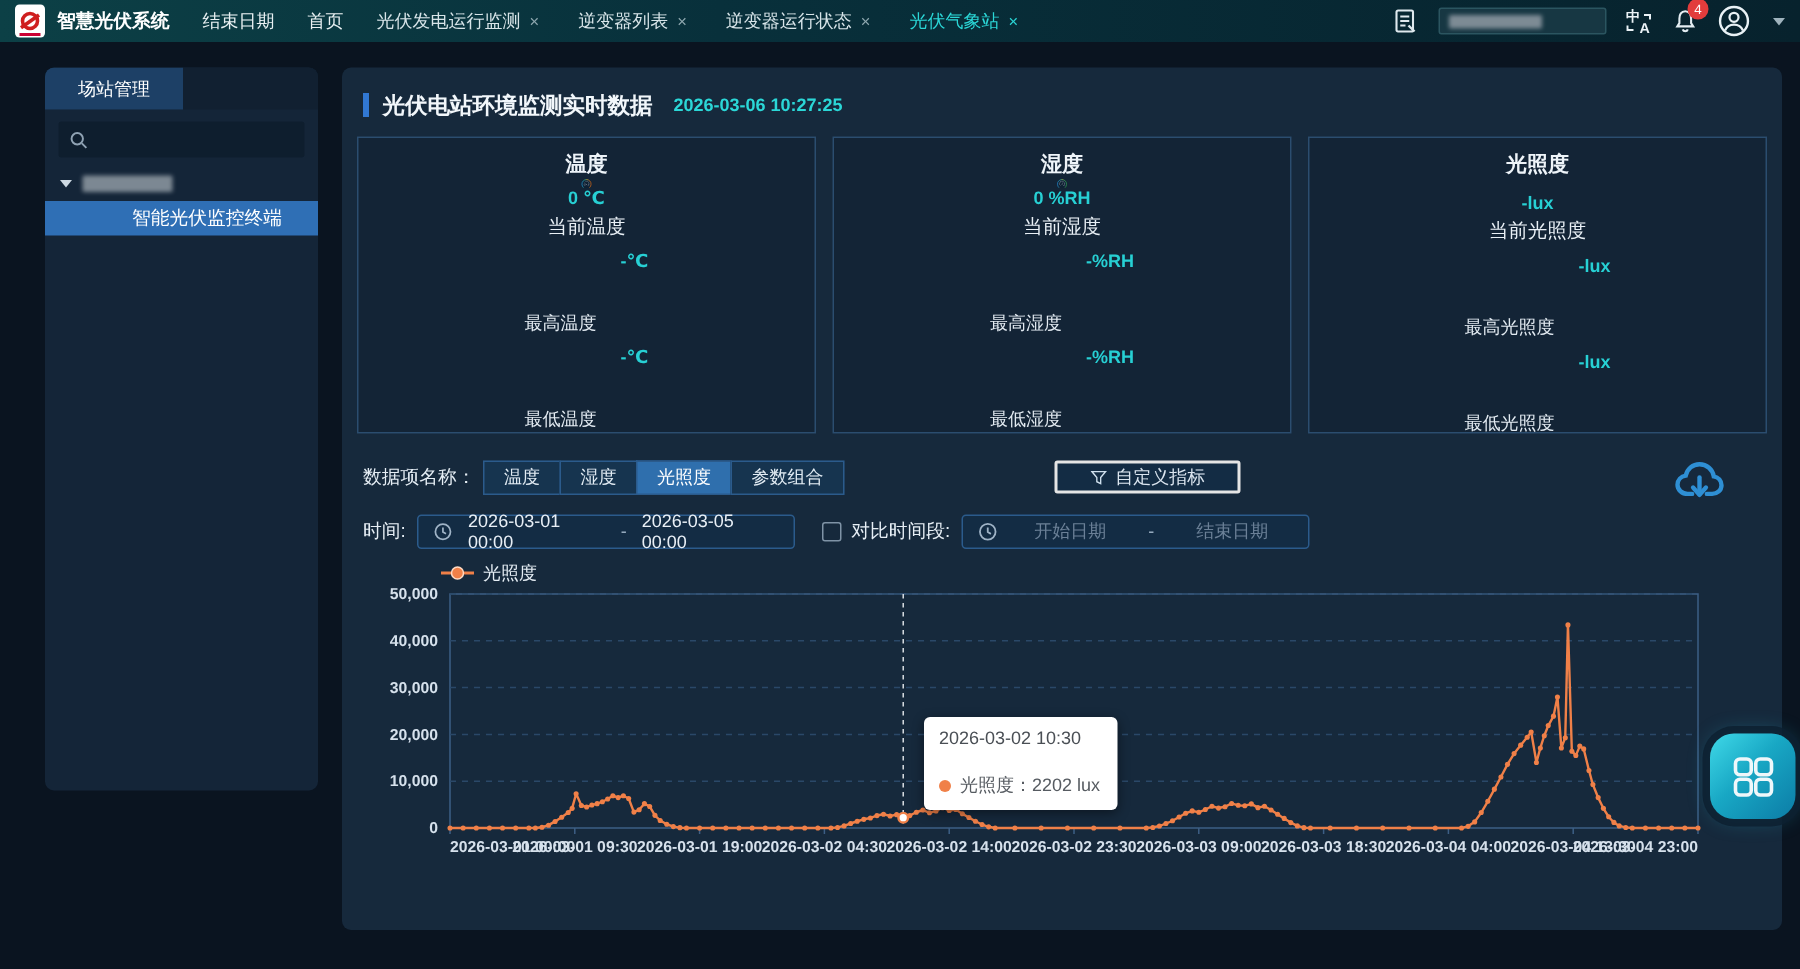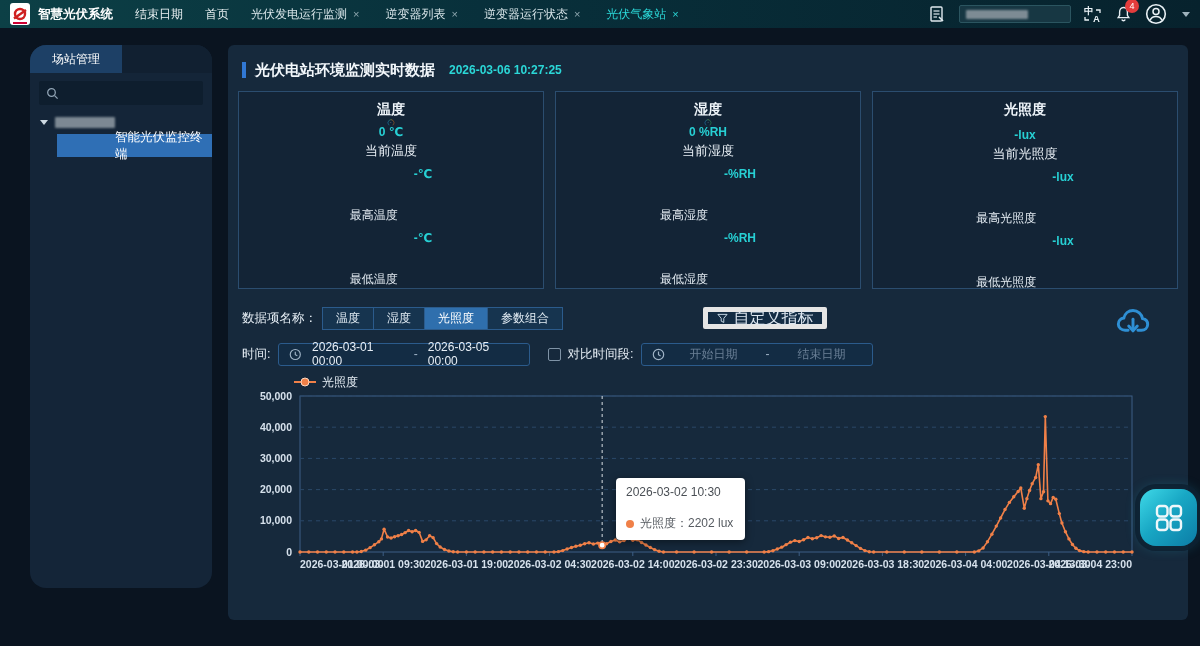--- a/index.html
+++ b/index.html
@@ -24,32 +24,32 @@
   .nav-search { width:112px; height:18px; background:#173743; border:1px solid #2b5560; border-radius:2px;
     display:flex; align-items:center; padding:0 6px; }
   .redact { display:inline-block; background:#8f9aa3; border-radius:1px; filter:blur(1.3px); opacity:.85; }
   .badge { position:absolute; top:-6px; right:-7px; background:#e23c3c; color:#fff; font-size:9px;
     min-width:14px; height:14px; border-radius:7px; display:flex; align-items:center; justify-content:center; padding:0 3px;}
   .icon-wrap { position:relative; display:flex; align-items:center; cursor:pointer; }
   .caret-down { width:0; height:0; border-left:4px solid transparent; border-right:4px solid transparent;
     border-top:5px solid #9fb3bd; margin-left:2px; }
 
   
-  .sidebar { position:absolute; left:30px; top:45px; width:182px; height:543px;
-    background:#142538; border-radius:16px; overflow:hidden; }
+  .sidebar { position:absolute; left:30px; top:45px; width:182px; height:482px;
+    background:#142538; border-radius:6px; overflow:hidden; }
   .side-head { height:28px; background:#112031; display:flex; }
   .side-tab { width:92px; height:28px; background:#1d4066; color:#fff; font-size:12px;
     display:flex; align-items:center; justify-content:center; cursor:pointer; }
   .side-search { margin:8px 9px 4px 9px; height:24px; background:#0e1e2e; border-radius:2px;
     display:flex; align-items:center; padding:0 7px; }
   .tree { margin-top:6px; font-size:12.5px; }
   .tree-row { height:23px; display:flex; align-items:center; cursor:pointer; color:#dfe7ee; }
   .tree-caret { width:0; height:0; border-left:4px solid transparent; border-right:4px solid transparent;
     border-top:5px solid #cdd9e2; margin-right:7px; }
-  .tree-row.selected { background:#2f6fb5; color:#fff;margin-left:27px; }
+  .tree-row.selected { background:#2f6fb5; color:#fff; }
 
   
   .panel { position:absolute; left:228px; top:45px; width:960px; height:575px;
     background:#16293c; border-radius:6px; padding-top:12px; }
   .title-row { display:flex; align-items:center; height:22px; margin:2px 0 0 14px; }
   .title-bar { width:4px; height:16px; background:#3178d4; margin-right:9px; }
   .page-title { font-size:15px; font-weight:bold; color:#f2f7fb; }
   .timestamp { font-size:12px; color:#2bd7d7; margin-left:14px; font-weight:bold; }
 
   .cards-row { display:flex; gap:11px; margin:10px 10px 0 10px; }
@@ -61,22 +61,22 @@
   .stat-row { display:flex; gap:16px; font-size:12px; margin-top:7px; }
   .stat-name { color:#e3ebf2;margin-top:40px; }
   .stat-val { color:#27d0d4; font-weight:bold; }
 
   .filter-row { display:flex; align-items:center; margin:17px 0 0 14px; height:24px; }
   .row-label { font-size:12.5px; color:#e6eef5; }
   .seg-group { display:flex; margin-left:6px; }
   .seg-btn { height:23px; padding:0 13px; font-size:12px; color:#e2ecf4; background:#16344f;
     border:1px solid #2b5b8c; display:flex; align-items:center; cursor:pointer; margin-left:-1px; }
   .seg-btn.active { background:#2f6fad; color:#fff; }
-  .custom-btn { margin-left:140px; width:124px; height:22px; border:5px solid #e5e5e5; border-radius:2px;
-    display:flex; align-items:center; justify-content:center; gap:6px; font-size:16px; color:#dce6f0;
+  .custom-btn { margin-left:140px; width:124px; height:22px; border:2px solid #e5e5e5; border-radius:2px;
+    display:flex; align-items:center; justify-content:center; gap:6px; font-size:12px; color:#dce6f0;
     background:#132c44; cursor:pointer; }
   .cloud-wrap { margin-left:auto; margin-right:36px; cursor:pointer; margin-top:8px; }
 
   .time-row { display:flex; align-items:center; margin:12px 0 0 14px; height:24px; }
   .range-box { display:flex; align-items:center; gap:10px; border:1px solid #2b5b8c; border-radius:3px;
     height:23px; padding:0 10px; margin-left:8px; background:#132c44; font-size:12px; color:#e8eff6; }
   .range-sep { color:#9fb3c6; }
   .placeholder { color:#6b8097; }
   .checkbox { width:13px; height:13px; border:1px solid #7f93a6; border-radius:2px; background:transparent;
     margin:0 6px 0 18px; cursor:pointer; }

